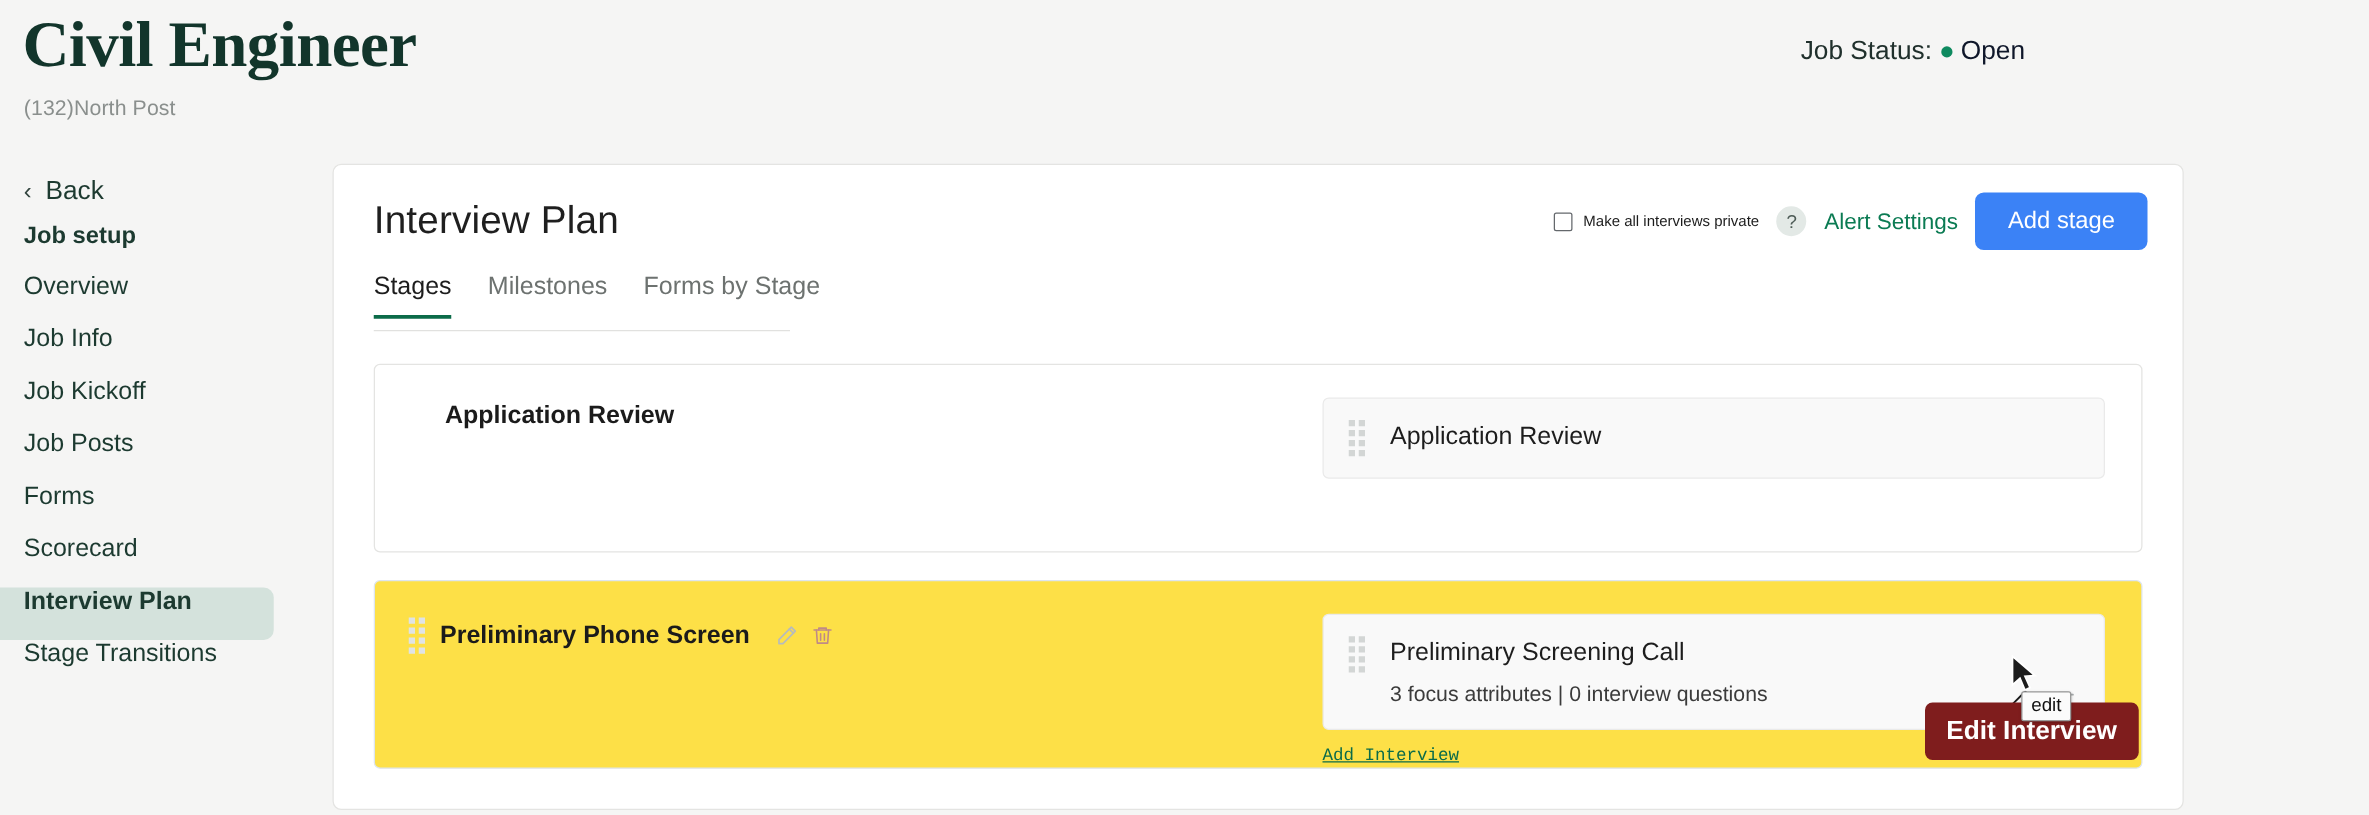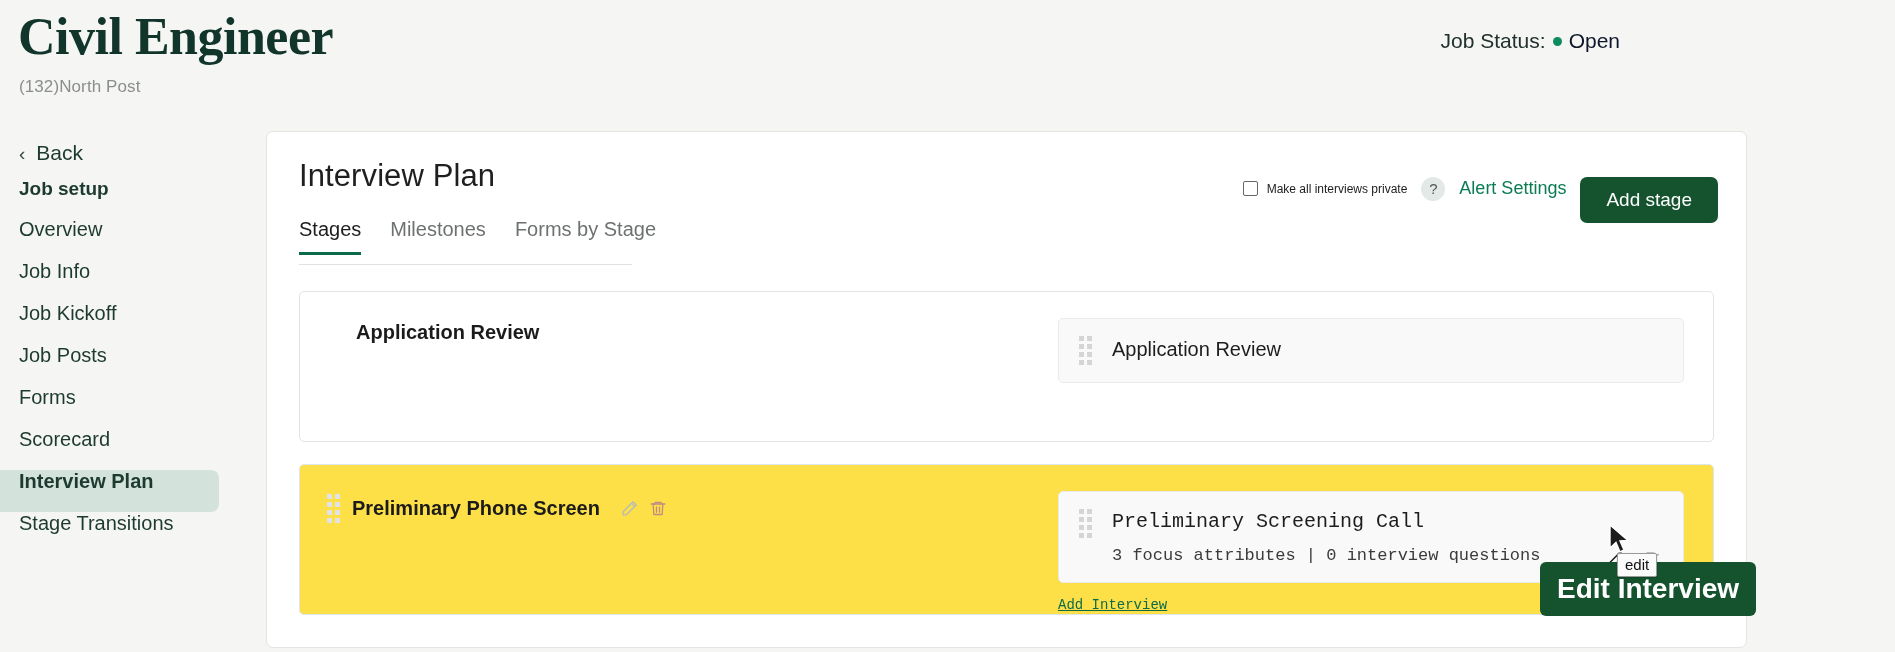--- a/index.html
+++ b/index.html
@@ -80,25 +80,24 @@
   }
   .cb-label { font-size: 12px; color: #1c1c1c; }
   .help-icon {
     width: 24px; height: 24px; border-radius: 50%;
     background: #e3e9e6; color: #4c5a55;
     font-size: 15px; display: flex; align-items: center;
     justify-content: center; line-height: 1;
   }
   .alert-link { font-size: 18px; color: #0b7b53; cursor: pointer; }
   .add-stage-btn {
-    background: #14532d; color: #fff;
+    background: #3b82f6; color: #fff;
     font-size: 19px; padding: 12px 26px;
     border: none; border-radius: 7px; cursor: pointer;
     font-family: "Liberation Sans", sans-serif;
-    margin-top: 23px;
   }
 
   
   .tabs {
     position: relative; margin: 0 32px; height: 47px;
     border-bottom: 1px solid #e1e1df; width: 333px;
     display: flex; align-items: flex-start; gap: 29px;
   }
   .tab {
     font-size: 20px; color: #6d7270; padding-bottom: 13px;
@@ -141,40 +140,40 @@
 
   .stage-right {
     position: absolute; left: 758px; right: 29px; top: 26px;
   }
   .interview-box {
     background: #f9f9f9; border: 1px solid #eaeaea; border-radius: 5px;
     position: relative; padding: 17px 20px 17px 20px;
     display: flex; align-items: flex-start; gap: 20px;
     min-height: 57px;
   }
-  .interview-box.tall { min-height: 82px; font-family: Liberation Mono, monospace; }
+  .interview-box.tall { min-height: 82px; }
   .iv-text { padding-top: 1px; }
   .iv-title { font-size: 20px; color: #1d1d1d; line-height: 1.2; }
   .iv-meta { font-size: 17px; color: #3b3b3b; margin-top: 12px; }
   .iv-actions {
     position: absolute; right: 22px; bottom: 11px;
     display: flex; align-items: center; gap: 13px;
   }
   .add-interview-wrap {
     position: absolute; left: 758px; top: 118px;
   }
   .add-interview {
     font-size: 14px; color: #0b6b49; text-decoration: underline; cursor: pointer; font-family: Liberation Mono, monospace;
   }
 
   
   .tooltip-dark {
     position: absolute; left: 1540px; top: 562px;
-    background: #14532d; color: #ffffff;
-    font-size: 28px; font-weight: 700;
+    background: #7f1d1d; color: #ffffff;
+    font-size: 21px; font-weight: 700;
     padding: 11px 17px; border-radius: 6px;
     white-space: nowrap; z-index: 40;
   }
   .tooltip-dark::before {
     content: ""; position: absolute; top: -8px; left: 82px;
     border-left: 9px solid transparent; border-right: 9px solid transparent;
     border-bottom: 9px solid #2e2e2e;
   }
   .tooltip-native {
     position: absolute; left: 1617px; top: 553px;

